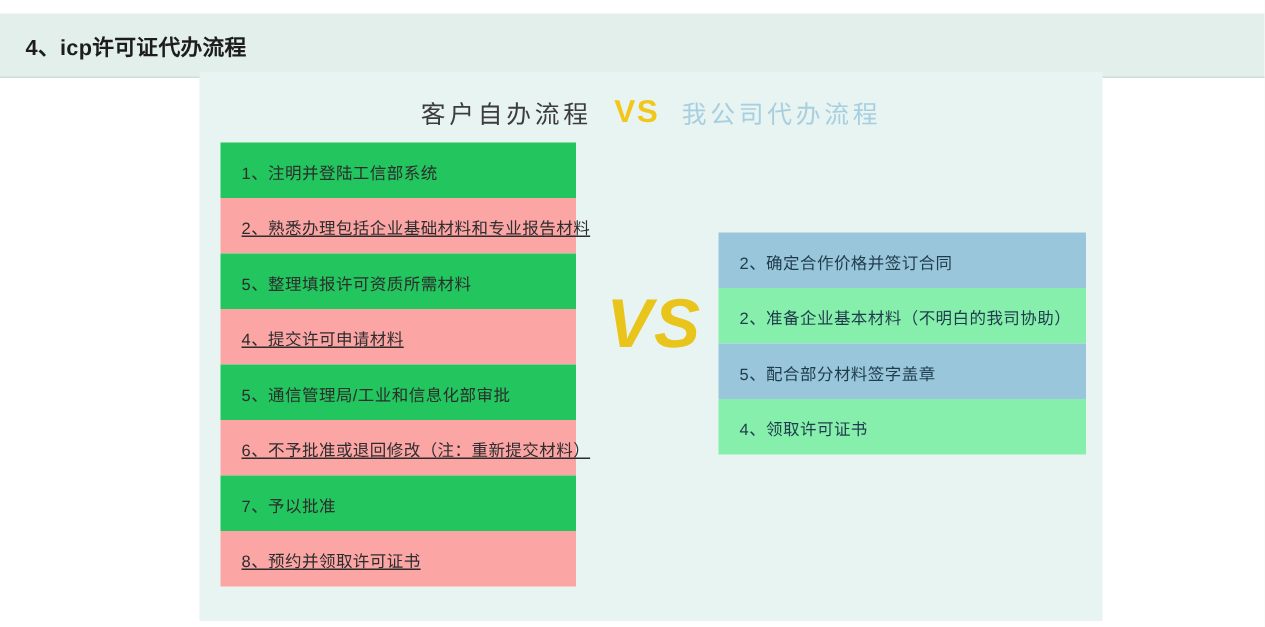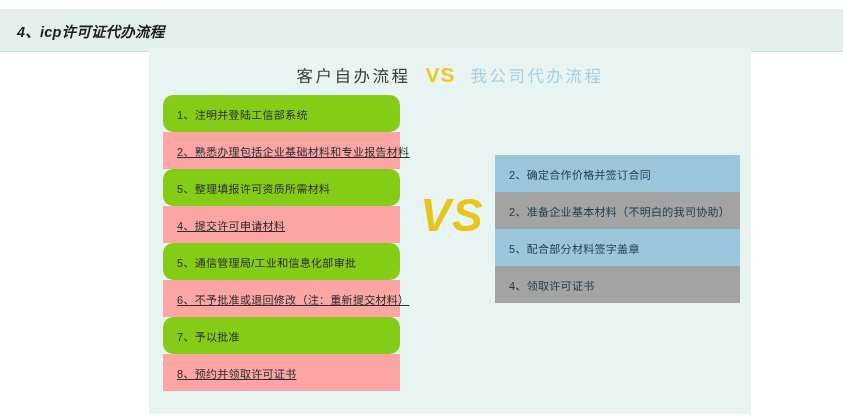--- a/index.html
+++ b/index.html
@@ -19,38 +19,37 @@
   
   .section-header {
     position: absolute;
     left: 0;
     top: 9px;
     width: 843px;
     height: 43px;
     background: #e3efea;
     border-bottom: 1px solid #d2ded9;
     box-sizing: border-box;
-    font-style: italic;
   }
   .section-header-title {
     position: absolute;
     left: 17px;
     top: 50%;
     transform: translateY(-50%);
     font-size: 14.5px;
     font-weight: bold;
     color: #1d1d1d;
     letter-spacing: 0.2px;
     white-space: nowrap;
   }
 
   
   .figure-canvas {
     position: absolute;
-    left: 149px;
+    left: 133px;
     top: 48px;
     width: 602px;
     height: 366px;
     background: #e8f4f1;
   }
 
   
   .figure-heading {
     position: absolute;
     left: 0;
@@ -103,25 +102,25 @@
     height: 37px;
     display: flex;
     align-items: center;
     padding-left: 14px;
     font-size: 11px;
     color: #2d2d2d;
     letter-spacing: 0.3px;
     white-space: nowrap;
   }
   
-  .col-left .flow-step.odd  { background: #84cc16; border-radius: 10px; }
+  .col-left .flow-step.odd  { background: #22c55e; }
   .col-left .flow-step.even { background: #fca5a5; text-decoration: underline; }
   
   .col-right .flow-step.odd  { background: #99c6da; }
-  .col-right .flow-step.even { background: #a3a3a3; }
+  .col-right .flow-step.even { background: #86efac; }
   .col-right .flow-step { color: #1f3c4c; }
 
   
   .center-vs {
     position: absolute;
     left: 263px;
     top: 144px;
     width: 80px;
     text-align: center;
     font-size: 46px;

